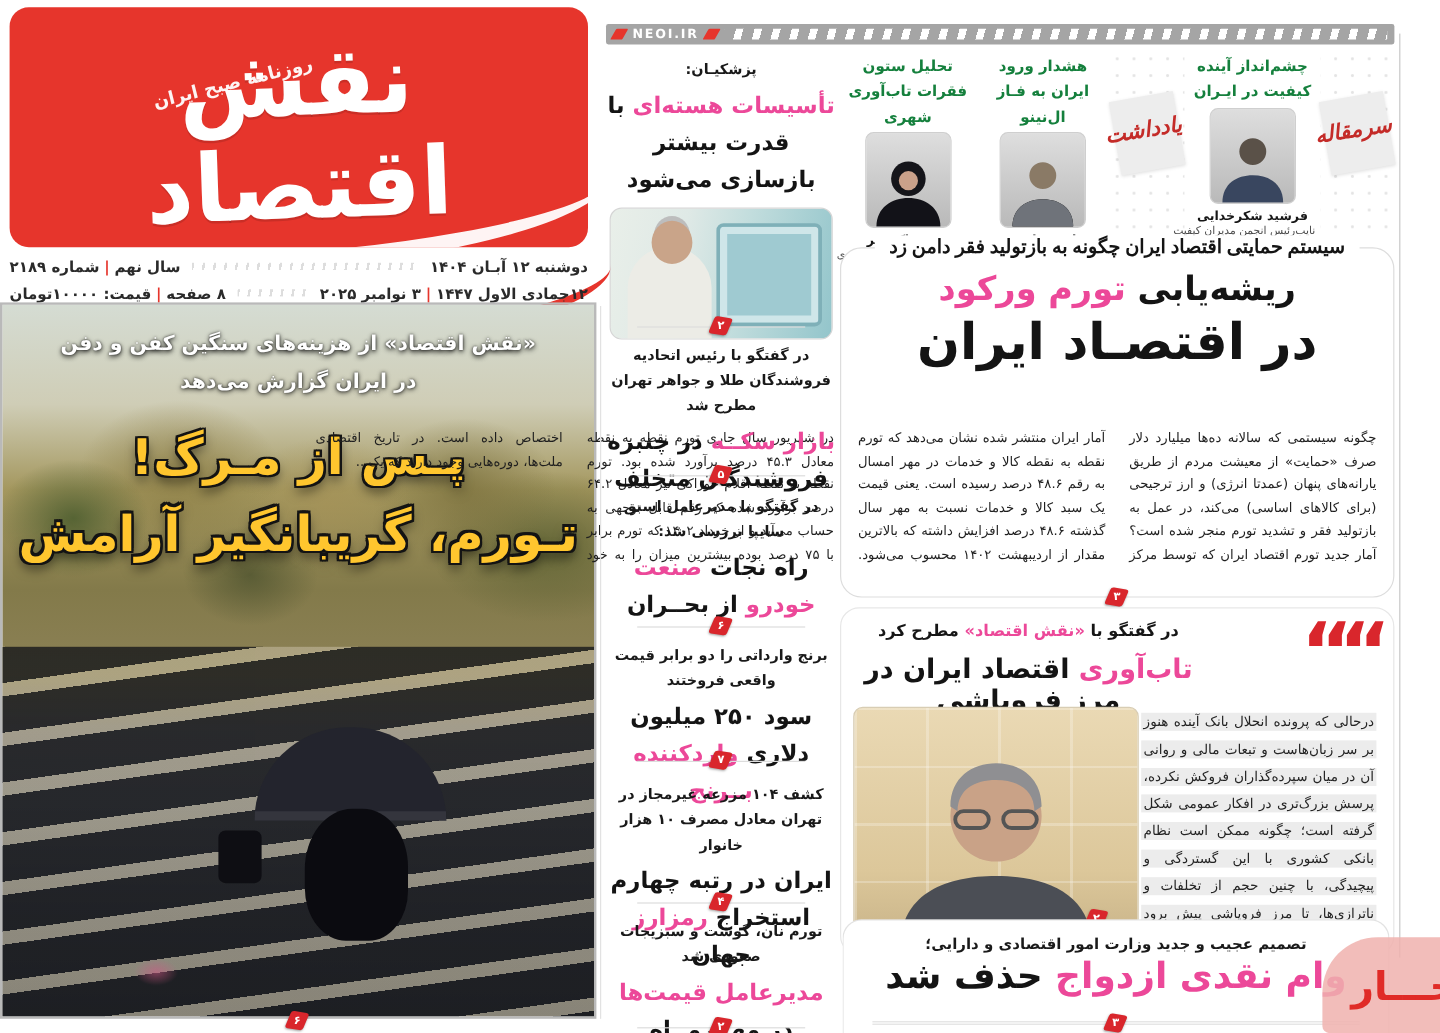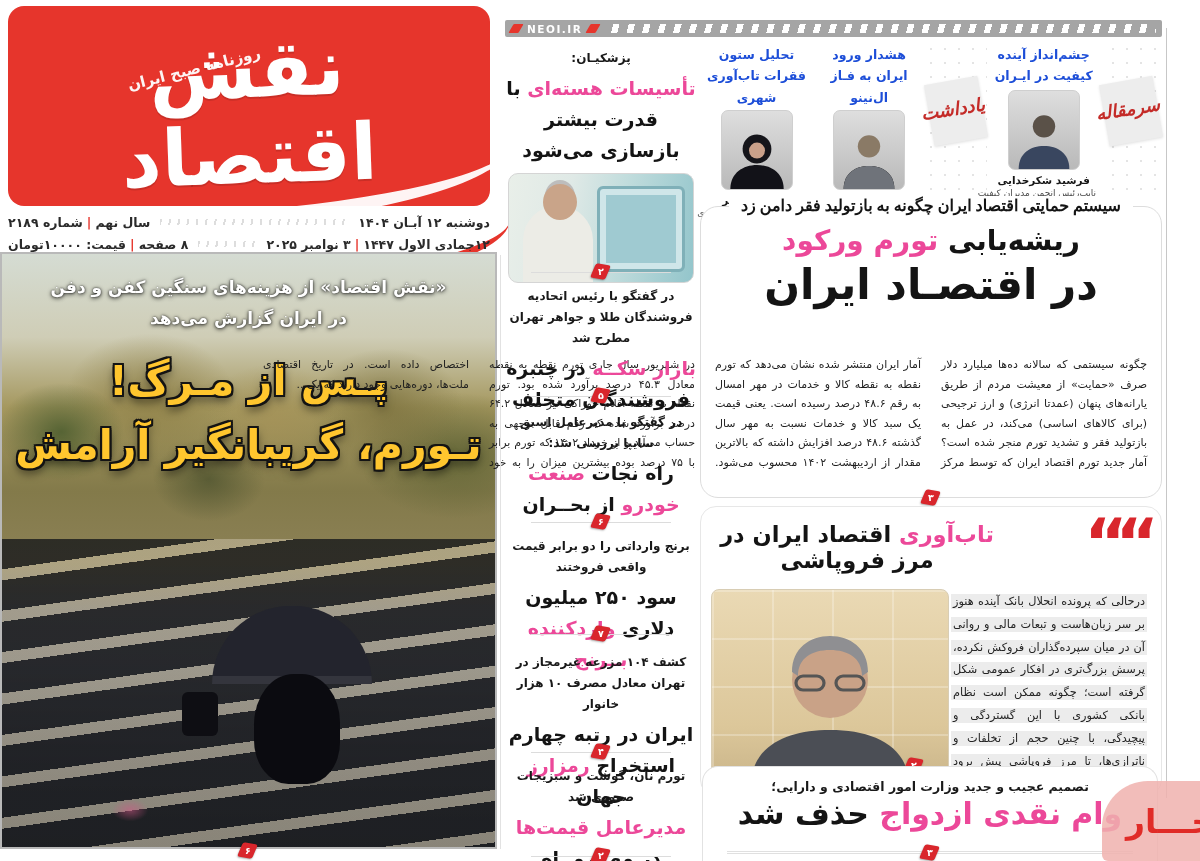--- a/index.html
+++ b/index.html
@@ -118,21 +118,21 @@
   .op-label .paper {
     position:absolute; top:38px; right:4px; width:54px; height:62px; background:#ededed;
     transform:rotate(-10deg); box-shadow:0 1px 3px rgba(0,0,0,.12);
   }
   .op-label .callig {
     position:absolute; top:56px; right:2px; width:60px; text-align:center;
     color:#c42b28; font-size:18px; font-weight:bold; font-style:italic;
     transform:rotate(-9deg); white-space:nowrap;
   }
   .op-col { width:112.6px; background:#fff; padding:2px 4px 0; text-align:center; }
-  .op-title { font-size:12.5px; font-weight:bold; color:#1d4ed8; line-height:1.7; min-height:44px; }
+  .op-title { font-size:12.5px; font-weight:bold; color:#15803d; line-height:1.7; min-height:44px; }
   .op-photo {
     width:72px; height:80px; margin:2px auto 4px; border-radius:7px; overflow:hidden;
     background:linear-gradient(#dedede,#b9b9b9); display:flex; align-items:flex-end; justify-content:center;
     border:1px solid #cfcfcf;
   }
   .op-photo svg { width:64px; height:64px; }
   .op-name { font-size:10.5px; font-weight:bold; color:#161616; }
   .op-role { font-size:9px; color:#4a4a4a; margin-top:2px; white-space:nowrap; }
   .op-div { position:relative; height:1px; background:#d9d9d9; margin:7px 18px 0; }
   .op-div .pmark { position:absolute; left:50%; top:-7px; margin-left:-7px; transform:rotate(9deg) skewX(-14deg) scale(.8); }
@@ -425,20 +425,21 @@
         <span class="pmark">
           <b>۲</b>
         </span>
       </div>
   </div>
 
   <div id="story2">
     <div class="quote">““</div>
     <div id="story2-head">
       <div class="kick">
+        <div><span>در گفتگو با </span><span class="red">«نقش اقتصاد»</span><span> مطرح کرد</span></div>
       </div>
       <div class="hl"><span class="red">تاب‌آوری</span><span> اقتصاد ایران در مرز فروپاشی</span></div>
     </div>
     <div id="story2-photo">
       <svg viewBox="0 0 100 85">
         <path d="M10 85c0-22 18-30 40-30s40 8 40 30z" fill="#4b4e55"></path>
         <circle cx="50" cy="30" r="19" fill="#c9a287"></circle>
         <path d="M31 26c0-12 9-18 19-18s19 6 19 18l-3 2c0-9-7-13-16-13s-16 4-16 13z" fill="#8f8f92"></path>
         <rect x="33" y="28" width="14" height="7" rx="3.5" fill="none" stroke="#555" stroke-width="1.6"></rect>
         <rect x="53" y="28" width="14" height="7" rx="3.5" fill="none" stroke="#555" stroke-width="1.6"></rect>

